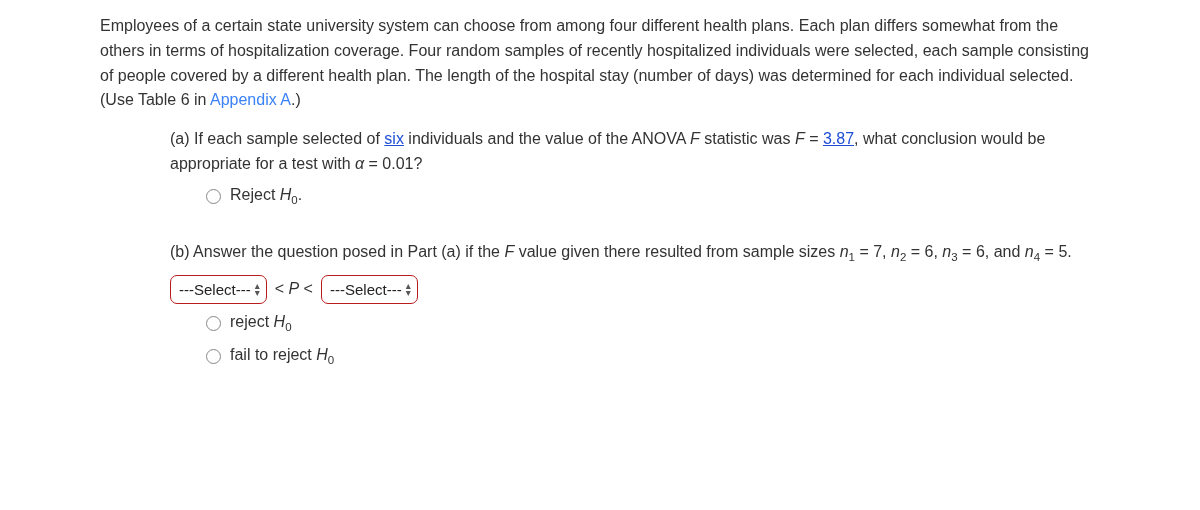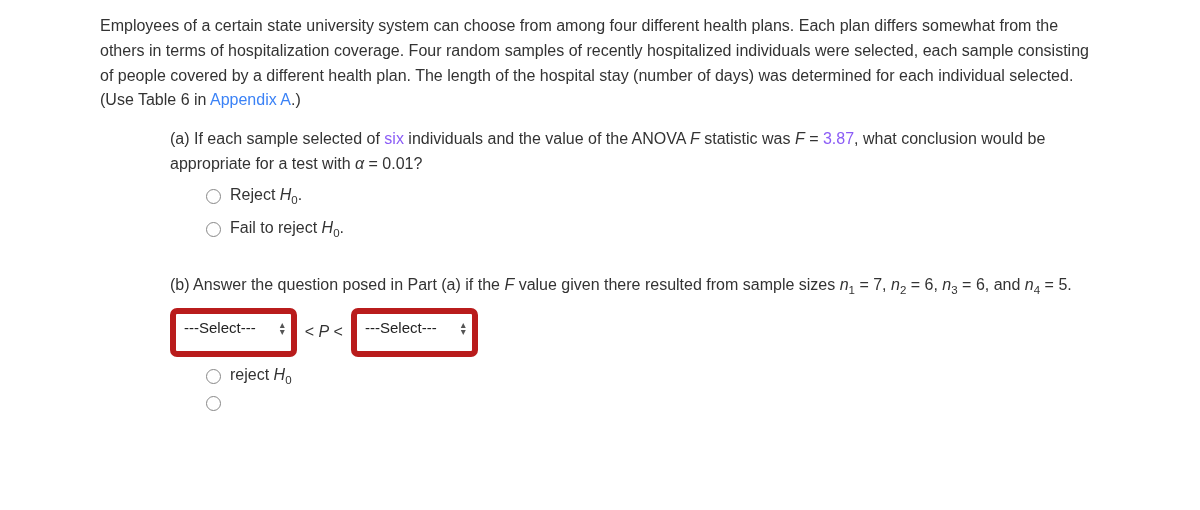--- a/index.html
+++ b/index.html
@@ -8,59 +8,55 @@
       font-size: 16px;
       color: #333;
       background: #fff;
       padding: 14px 100px 20px 100px;
       line-height: 1.55;
       width: 1200px;
     }
     .intro { margin-bottom: 14px; }
     .link { color: #3b82f6; }
     .sub { padding-left: 70px; }
-    .statistic-val { color: #8b5cf6; }
+    .statistic-val { color: #1d4ed8; text-decoration: underline; }
     .part-label { margin-bottom: 4px; }
     .options { padding-left: 36px; }
     .option { display: flex; align-items: center; gap: 9px; margin: 6px 0; }
     .radio {
       width: 15px; height: 15px; border: 1.5px solid #888; border-radius: 50%;
       display: inline-block; flex-shrink: 0;
     }
     .italic { font-style: italic; }
     .subscript { font-size: 0.72em; vertical-align: sub; font-style: normal; }
     .part-b { margin-top: 30px; }
     .pline { margin-top: 8px; display: flex; align-items: center; gap: 8px; flex-wrap: wrap; }
     .select {
-      border: 6px solid #b91c1c; border-radius: 7px; padding: 2px 6px 12px 8px;
-      display: inline-flex; align-items: center; gap: 24px;
+      border: 1px solid #b91c1c; border-radius: 7px; padding: 2px 6px 2px 8px;
+      display: inline-flex; align-items: center; gap: 4px;
       background: #fff; font-size: 15px; color: #222;
     }
     .caret { font-size: 10px; color: #555; line-height: 0.7; display:flex; flex-direction:column; }
     .concl { margin-top: 26px; margin-bottom: 4px; }
   </style>
 </head>
 <body>
 
 <div class="intro">
   <span>Employees of a certain state university system can choose from among four different health plans. Each plan differs somewhat from the others in terms of hospitalization coverage. Four random samples of recently hospitalized individuals were selected, each sample consisting of people covered by a different health plan. The length of the hospital stay (number of days) was determined for each individual selected. (Use Table 6 in </span><span class="link">Appendix A</span><span>.)</span>
 </div>
 
 <div class="sub">
   <div class="part-label">
     <span>(a) If each sample selected of </span><span class="statistic-val">six</span><span> individuals and the value of the ANOVA </span><span class="italic">F</span><span> statistic was </span><span class="italic">F</span><span> = </span><span class="statistic-val">3.87</span><span>, what conclusion would be appropriate for a test with </span><span class="italic">α</span><span> = 0.01?</span>
   </div>
   <div class="options">
     <div class="option">
       <span class="radio"></span>
       <span><span>Reject </span><span class="italic">H</span><span class="subscript">0</span><span>.</span></span>
-    </div>
-    <div class="option">
-      <span class="radio"></span>
-      <span><span>Fail to reject </span><span class="italic">H</span><span class="subscript">0</span><span>.</span></span>
     </div>
   </div>
 </div>
 
 <div class="sub part-b">
   <div>
     <span>(b) Answer the question posed in Part (a) if the </span><span class="italic">F</span><span> value given there resulted from sample sizes </span><span class="italic">n</span><span class="subscript">1</span><span> = 7, </span><span class="italic">n</span><span class="subscript">2</span><span> = 6, </span><span class="italic">n</span><span class="subscript">3</span><span> = 6, and </span><span class="italic">n</span><span class="subscript">4</span><span> = 5.</span>
   </div>
   <div class="pline">
     <span class="select">
@@ -80,15 +76,16 @@
     </span>
   </div>
 
   <div class="options">
     <div class="option">
       <span class="radio"></span>
       <span><span>reject </span><span class="italic">H</span><span class="subscript">0</span></span>
     </div>
     <div class="option">
       <span class="radio"></span>
+      <span><span>fail to reject </span><span class="italic">H</span><span class="subscript">0</span></span>
     </div>
   </div>
 </div>
 
 </body></html>

